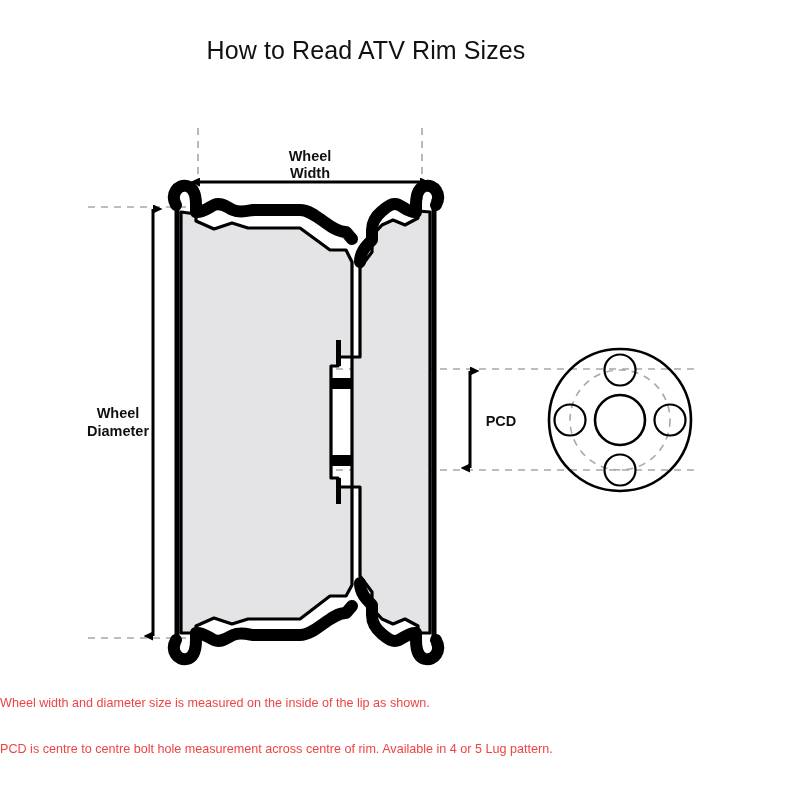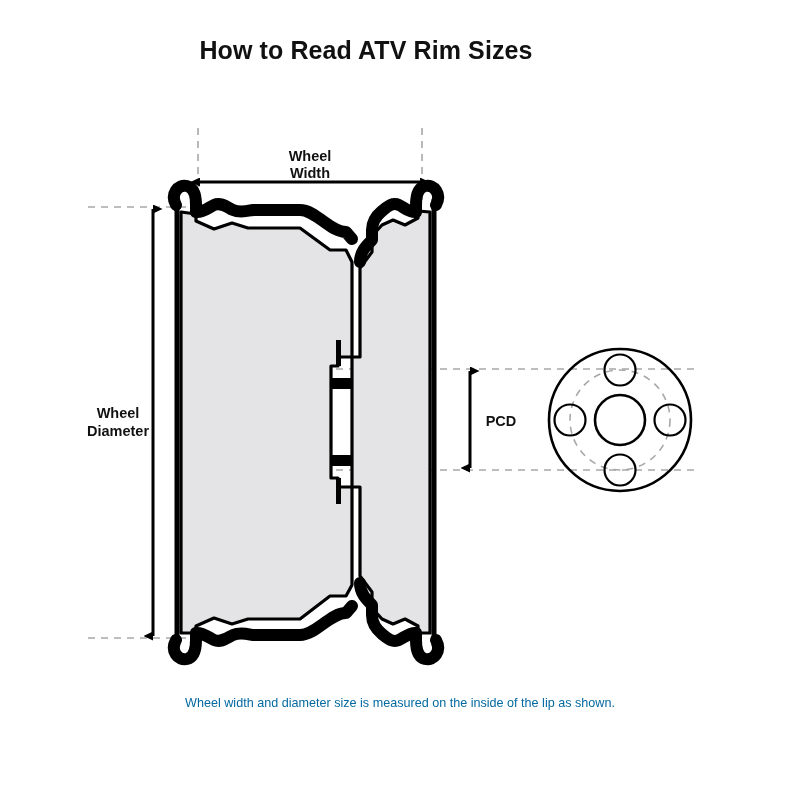--- a/index.html
+++ b/index.html
@@ -20,37 +20,37 @@
     width: 800px;
     height: 800px;
   }
   #title {
     position: absolute;
     left: 0;
     top: 36px;
     width: 732px;
     text-align: center;
     font-size: 25px;
-    font-weight: bold;
+    font-weight: normal;
     letter-spacing: 0.1px;
     color: #111111;
   }
   #diagram {
     position: absolute;
     left: 0;
     top: 0;
     width: 800px;
     height: 800px;
   }
   .caption-block {
     position: absolute;
     left: 0;
     width: 800px;
-    text-align: center;
-    color: #0369a1;
+    text-align: left;
+    color: #ef4444;
   }
   #caption-measure {
     top: 694px;
     font-size: 12.6px;
     line-height: 19px;
   }
   #caption-pcd {
     top: 740px;
     font-size: 12.6px;
     line-height: 19px;
@@ -231,14 +231,17 @@
       <circle cx="570" cy="420" r="15.5" fill="none" stroke="#000000" stroke-width="2.2"></circle>
       <circle cx="670" cy="420" r="15.5" fill="none" stroke="#000000" stroke-width="2.2"></circle>
     </g>
 
   </svg>
 
   <div class="caption-block" id="caption-measure">
     <div>Wheel width and diameter size is measured on the inside of the lip as shown.</div>
   </div>
 
+  <div class="caption-block" id="caption-pcd">
+    <div>PCD is centre to centre bolt hole measurement across centre of rim. Available in 4 or 5 Lug pattern.</div>
+  </div>
 
 </div>
 
 </body></html>

